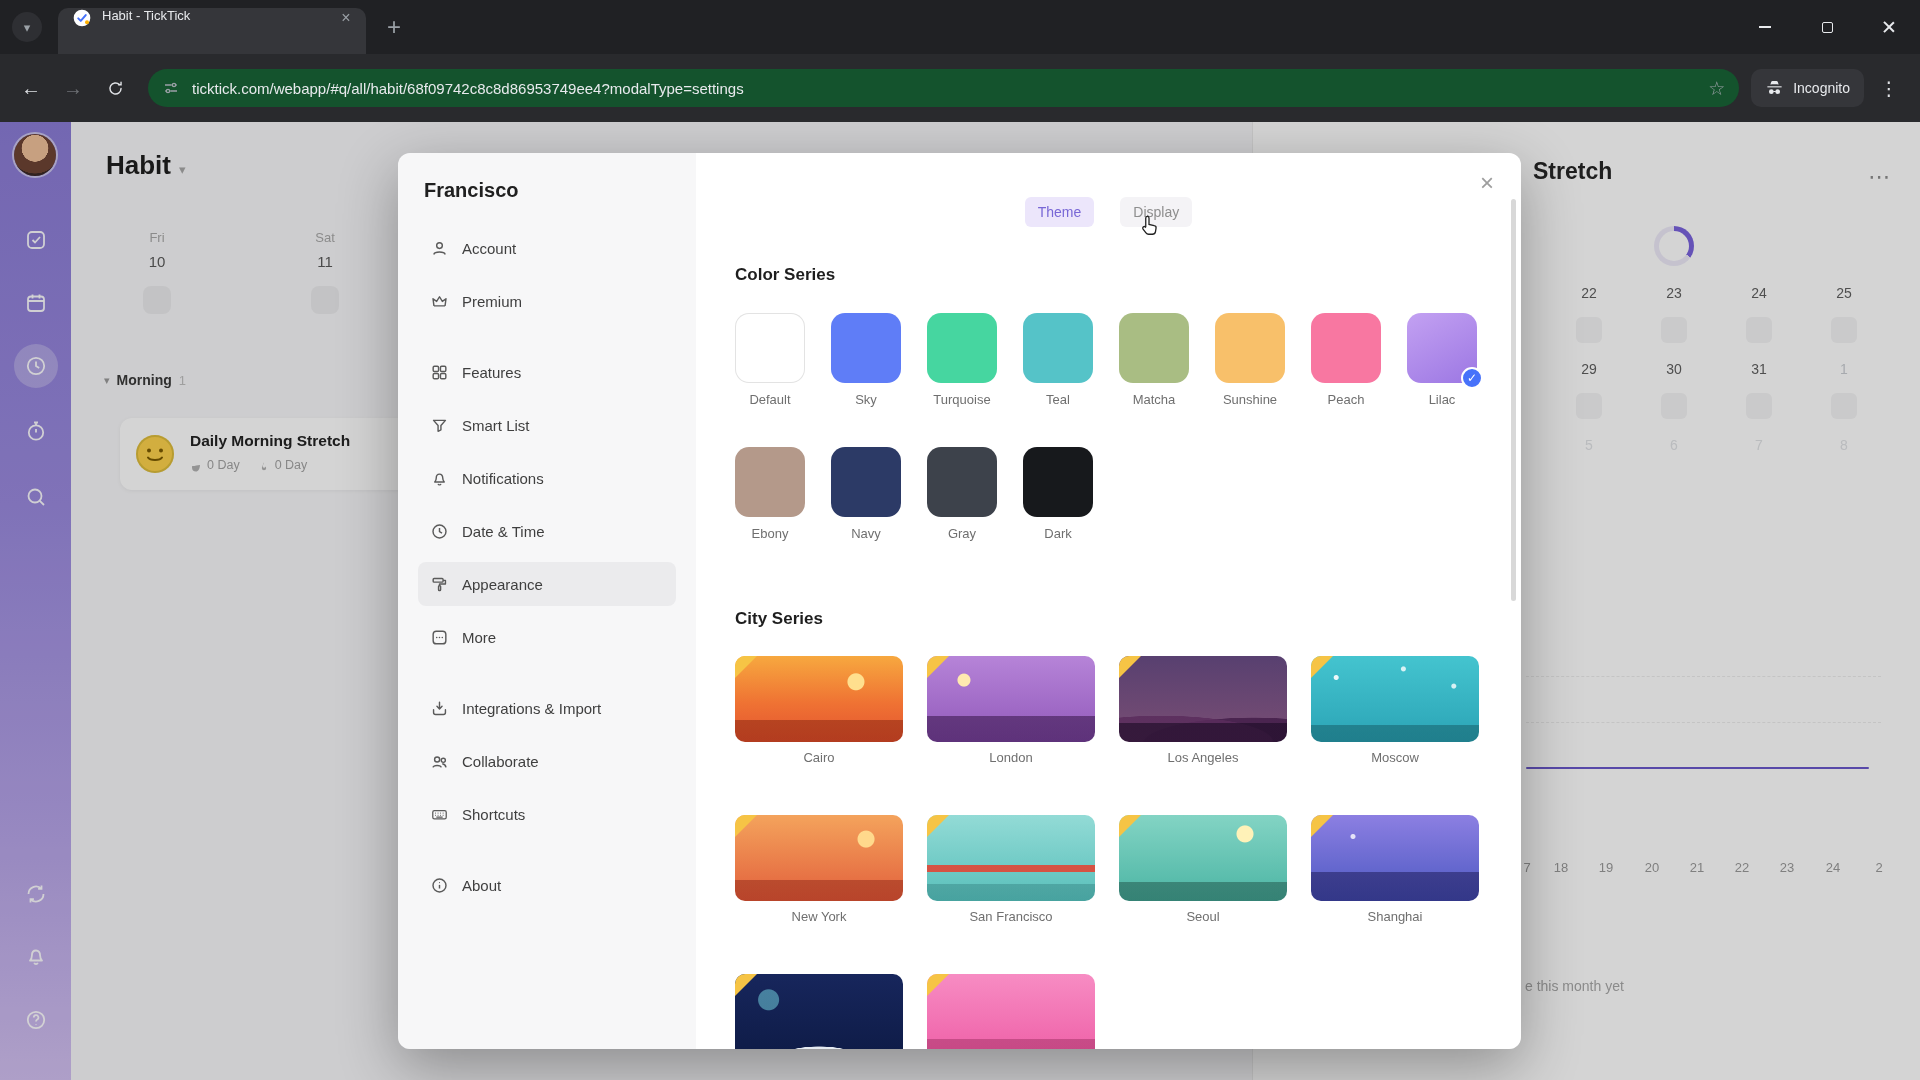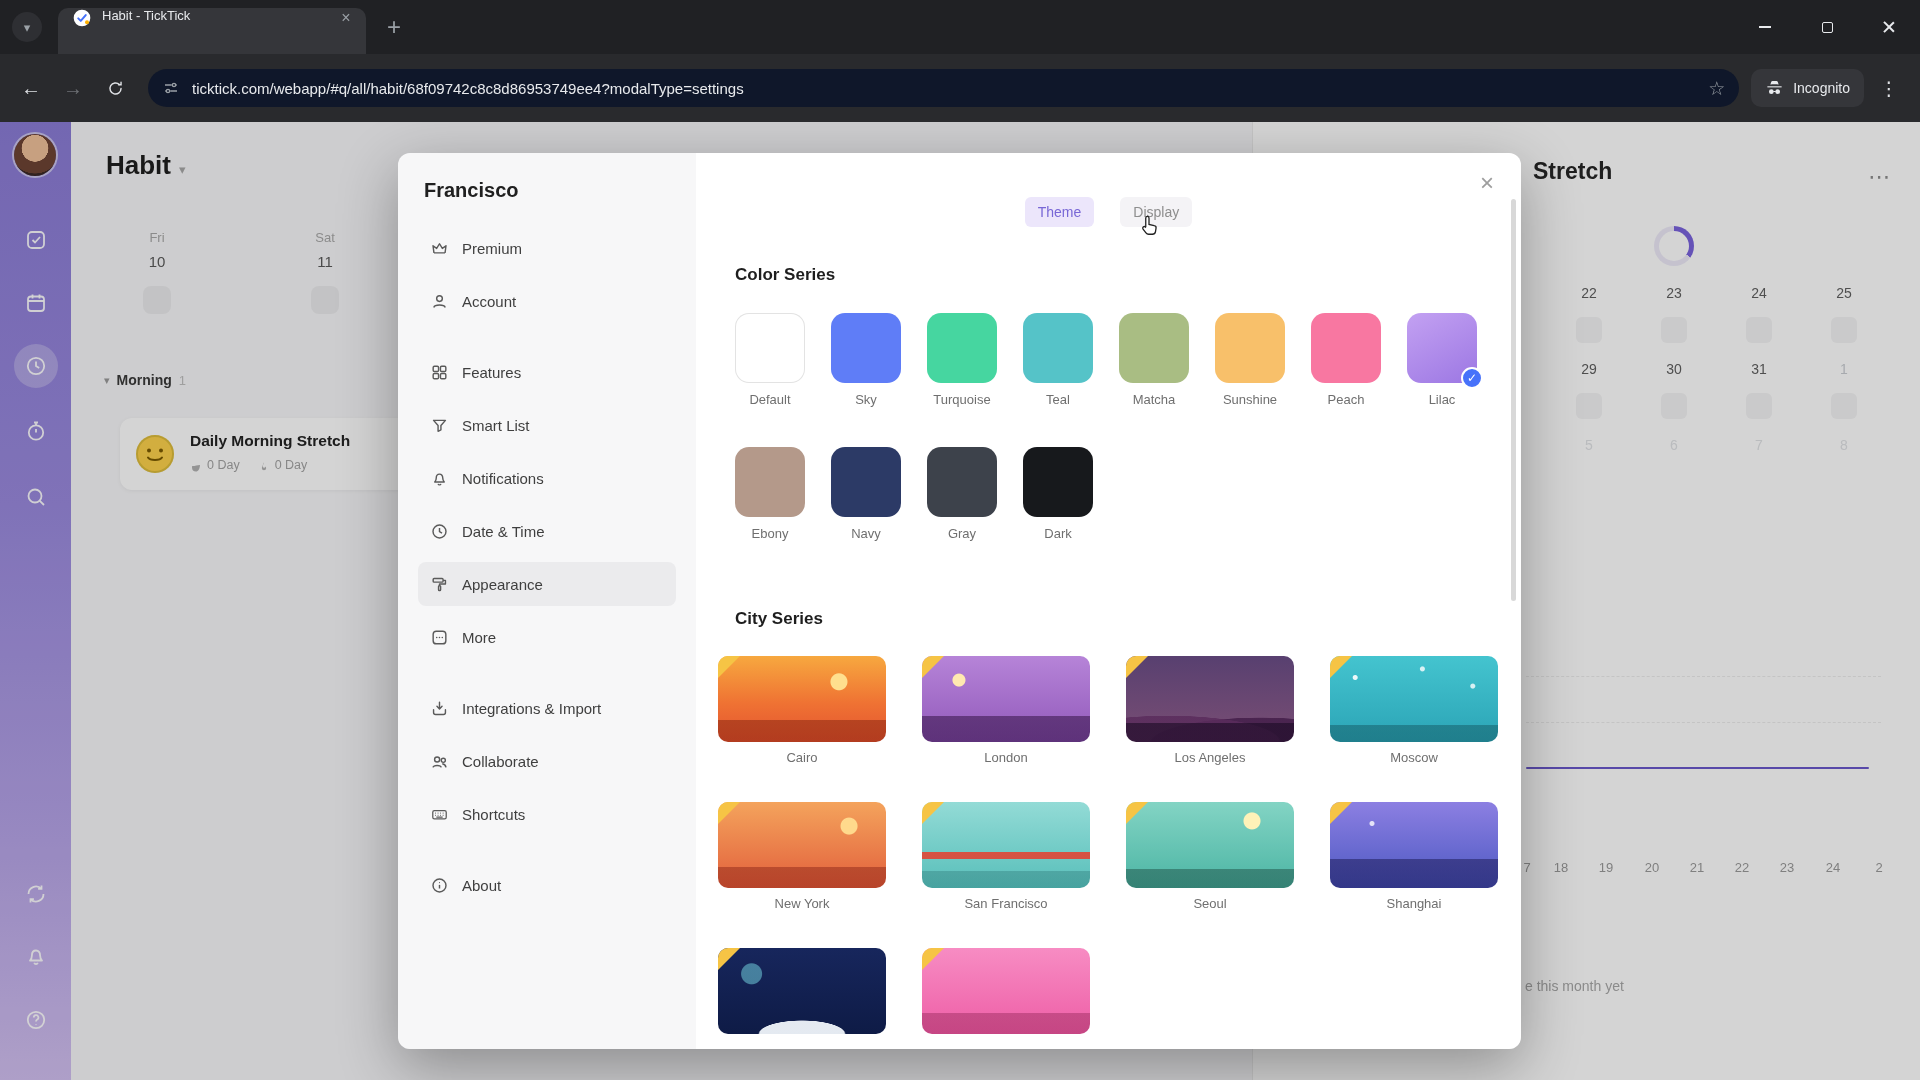--- a/index.html
+++ b/index.html
@@ -25,21 +25,21 @@
   .ic-max{width:11px;height:11px;border:1.6px solid #e8eaed;border-radius:2px;}
   .ic-x{position:relative;width:14px;height:14px;}
   .ic-x::before,.ic-x::after{content:"";position:absolute;left:6px;top:0;width:1.6px;height:14px;background:#e8eaed;}
   .ic-x::before{transform:rotate(45deg);} .ic-x::after{transform:rotate(-45deg);}
 
   .toolbar{position:absolute;left:0;top:54px;right:0;height:68px;background:#292a2d;display:flex;align-items:center;padding:0 10px 0 10px;}
   .navbtn{width:42px;height:42px;border-radius:50%;display:flex;align-items:center;justify-content:center;
           color:#dfe1e5;font-size:20px;cursor:pointer;flex:0 0 auto;}
   .navbtn.disabled{color:#6e7175;}
   .reloadbtn svg{width:19px;height:19px;}
-  .urlpill{flex:1;height:38px;margin:0 12px;background:#0f172a;border-radius:19px;display:flex;align-items:center;
+  .urlpill{flex:1;height:38px;margin:0 12px;background:#14532d;border-radius:19px;display:flex;align-items:center;
            padding:0 14px;min-width:0;cursor:text;justify-content:flex-end;}
   .tune{width:18px;height:18px;color:#9aa0a6;flex:0 0 18px;cursor:pointer;}
   .tune svg{width:18px;height:18px;}
   .url{color:#e8eaed;font-size:15px;margin-left:12px;flex:1;white-space:nowrap;overflow:hidden;}
   .star{color:#9aa0a6;font-size:19px;margin-left:10px;cursor:pointer;}
   .incognito{display:flex;align-items:center;gap:9px;background:#35363a;border-radius:10px;padding:0 14px;height:38px;
              color:#e8eaed;font-size:14px;flex:0 0 auto;}
   .inc-icon{width:19px;height:19px;color:#e8eaed;} .inc-icon svg{width:19px;height:19px;}
   .kebab{font-size:19px;margin-left:4px;}
 
@@ -117,22 +117,22 @@
   .h-heading{position:absolute;left:39px;font-size:17px;font-weight:700;color:#1e1e1e;}
   .hc{top:112px;} .hy{top:456px;}
   .swatch-grid{position:absolute;left:39px;top:160px;display:grid;grid-template-columns:repeat(8,70px);
                column-gap:26px;row-gap:40px;}
   .swatch-cell{width:70px;text-align:center;cursor:pointer;}
   .swatch{position:relative;width:70px;height:70px;border-radius:14px;}
   .swatch.bordered{box-shadow:inset 0 0 0 1px #e3e3e3;}
   .swatch-label{margin-top:9px;font-size:13px;color:#6f6f6f;}
   .badge{position:absolute;right:-6px;bottom:-6px;width:22px;height:22px;border-radius:50%;border:2px solid #fff;
          color:#fff;font-size:12px;line-height:19px;text-align:center;}
-  .city-grid{position:absolute;left:22px;top:503px;display:grid;grid-template-columns:repeat(4,168px);
-             column-gap:24px;row-gap:49px;gap:36px;}
+  .city-grid{position:absolute;left:39px;top:503px;display:grid;grid-template-columns:repeat(4,168px);
+             column-gap:24px;row-gap:49px;}
   .city-cell{width:168px;text-align:center;cursor:pointer;}
   .city-card{position:relative;width:168px;height:86px;border-radius:10px;overflow:hidden;}
   .fold{position:absolute;left:0;top:0;width:0;height:0;border-top:22px solid #f6c445;border-right:22px solid transparent;}
   .city-label{margin-top:8px;font-size:13px;color:#6f6f6f;height:16px;}
   .scroll-thumb{position:absolute;right:5px;top:46px;width:5px;height:402px;border-radius:3px;background:#d8d8d8;cursor:pointer;}
 </style>
 </head>
 <body>
 
 <div class="screen">
@@ -341,31 +341,31 @@
       <div class="empty-note">e this month yet</div>
     </div>
 
     <div class="dim-overlay"></div>
 
     <div class="modal">
       <div class="modal-nav">
         <div class="settings-title">Francisco</div>
         <div id="settings-nav">
             <div class="nav-item">
-              <span class="icon"><svg viewBox="0 0 24 24" fill="none" stroke="currentColor" stroke-width="1.8" stroke-linejoin="round">
-                  <path d="M5 17.5h14M5 17.5L3.8 8.5l4.6 3.4L12 6l3.6 5.9 4.6-3.4-1.2 9"></path>
-                </svg></span>
-              <span class="nav-label">Premium</span>
-            </div>
-            <div class="nav-item">
               <span class="icon"><svg viewBox="0 0 24 24" fill="none" stroke="currentColor" stroke-width="1.8">
                   <circle cx="12" cy="8.3" r="3.6"></circle>
                   <path d="M4.8 19.5c1.2-4 13.2-4 14.4 0"></path>
                 </svg></span>
               <span class="nav-label">Account</span>
+            </div>
+            <div class="nav-item">
+              <span class="icon"><svg viewBox="0 0 24 24" fill="none" stroke="currentColor" stroke-width="1.8" stroke-linejoin="round">
+                  <path d="M5 17.5h14M5 17.5L3.8 8.5l4.6 3.4L12 6l3.6 5.9 4.6-3.4-1.2 9"></path>
+                </svg></span>
+              <span class="nav-label">Premium</span>
             </div>
             <div class="nav-item gap">
               <span class="icon"><svg viewBox="0 0 24 24" fill="none" stroke="currentColor" stroke-width="1.8">
                   <rect x="4" y="4" width="6.8" height="6.8" rx="1.6"></rect>
                   <rect x="13.2" y="4" width="6.8" height="6.8" rx="1.6"></rect>
                   <rect x="4" y="13.2" width="6.8" height="6.8" rx="1.6"></rect>
                   <rect x="13.2" y="13.2" width="6.8" height="6.8" rx="1.6"></rect>
                 </svg></span>
               <span class="nav-label">Features</span>
             </div>

